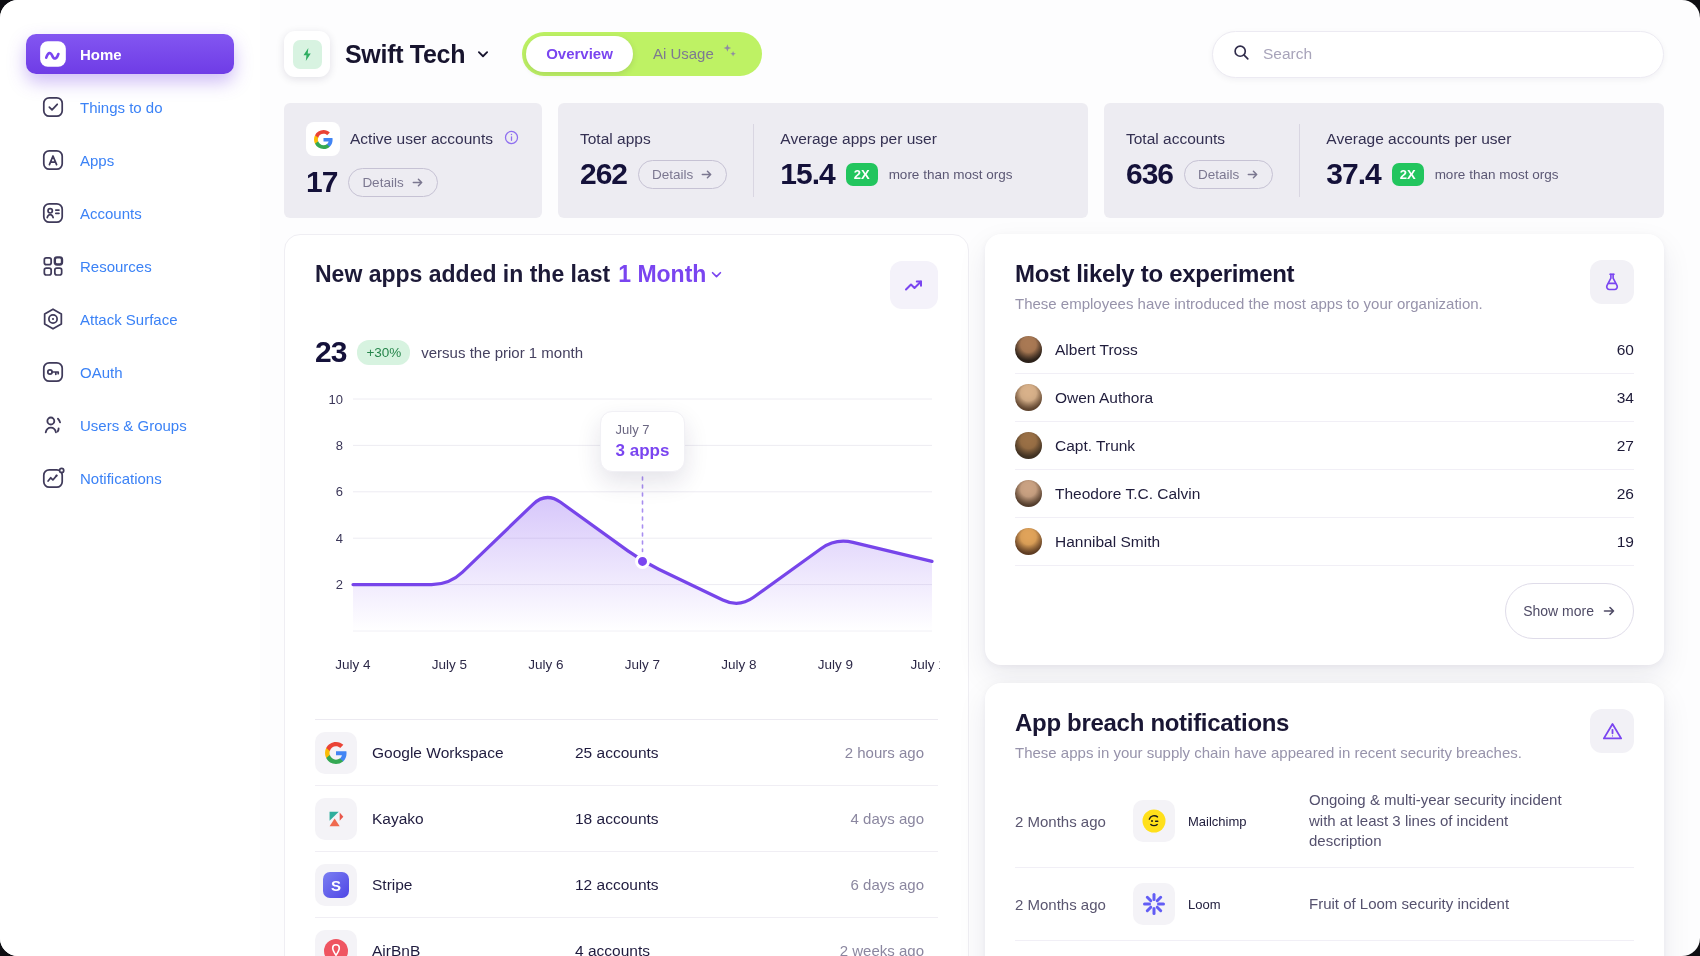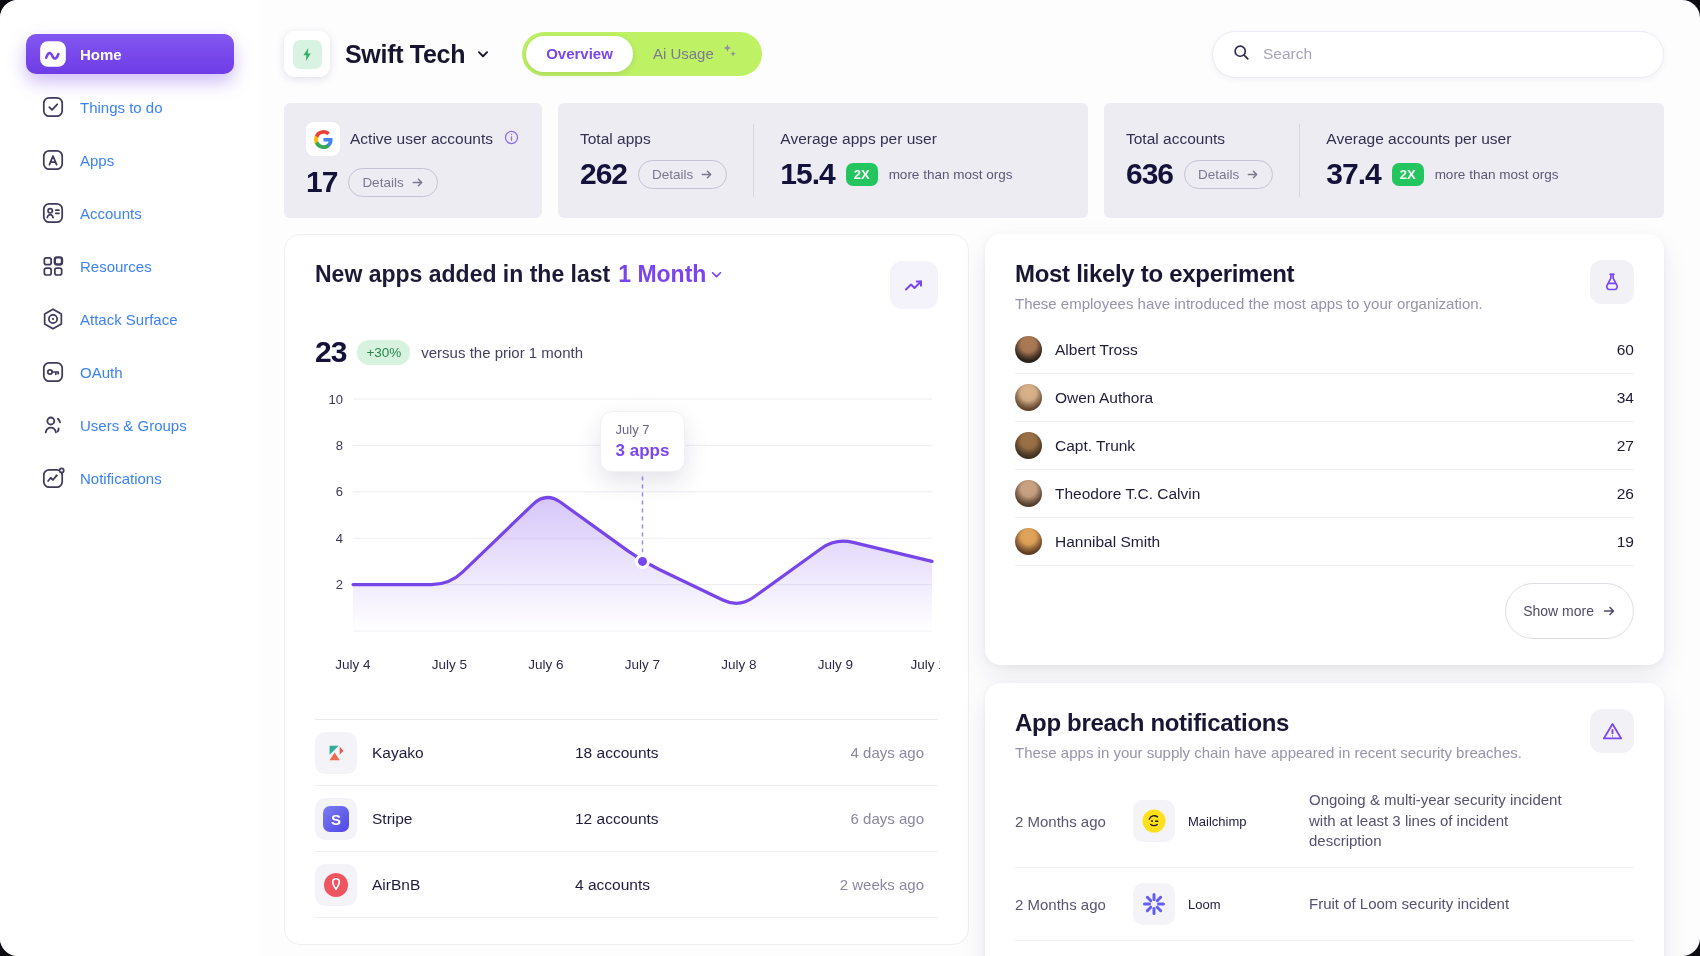--- a/index.html
+++ b/index.html
@@ -391,20 +391,35 @@
               <line x1="327.5" x2="327.5" y1="92" y2="166.4" stroke="#a88ef0" stroke-width="1.6" stroke-dasharray="3 5" stroke-linecap="round"></line>
               <circle cx="327.5" cy="176.4" r="6" fill="#7a45f0" stroke="#fff" stroke-width="3"></circle>
             </svg>
           <div class="tooltip" id="chart-tooltip" style="left: 327.5px;">
             <div class="t1">July 7</div>
             <div class="t2">3 apps</div>
           </div>
         </div>
 
         <div class="app-list">
+          <div class="app-row">
+            <div class="app-id">
+              <span class="app-icon-box">
+                <svg width="22" height="22" viewBox="0 0 24 24">
+                    <path fill="#4285F4" d="M23.49 12.27c0-.79-.07-1.54-.19-2.27H12v4.51h6.47c-.29 1.48-1.14 2.73-2.4 3.58v3h3.86c2.26-2.09 3.56-5.17 3.56-8.82z"></path>
+                    <path fill="#34A853" d="M12 24c3.24 0 5.95-1.08 7.93-2.91l-3.86-3c-1.08.72-2.45 1.16-4.07 1.16-3.13 0-5.78-2.11-6.73-4.96H1.29v3.09C3.26 21.3 7.31 24 12 24z"></path>
+                    <path fill="#FBBC05" d="M5.27 14.29c-.25-.72-.38-1.49-.38-2.29s.14-1.57.38-2.29V6.62H1.29C.47 8.24 0 10.06 0 12s.47 3.76 1.29 5.38l3.98-3.09z"></path>
+                    <path fill="#EA4335" d="M12 4.75c1.77 0 3.35.61 4.6 1.8l3.42-3.42C17.95 1.19 15.24 0 12 0 7.31 0 3.26 2.7 1.29 6.62l3.98 3.09c.95-2.85 3.6-4.96 6.73-4.96z"></path>
+                  </svg>
+              </span>
+              <span class="app-name">Google Workspace</span>
+            </div>
+            <span class="app-accounts">25 accounts</span>
+            <span class="app-time">2 hours ago</span>
+          </div>
 
           <div class="app-row">
             <div class="app-id">
               <span class="app-icon-box">
                 <svg width="22" height="22" viewBox="0 0 24 24">
                     <polygon points="5,4 15,4 5,14" fill="#2fae9d"></polygon>
                     <polygon points="5,20 10.5,11.5 16,20" fill="#f06a4f"></polygon>
                     <polygon points="16,5 20,9.5 16,14" fill="#e8564a"></polygon>
                   </svg>
               </span>

